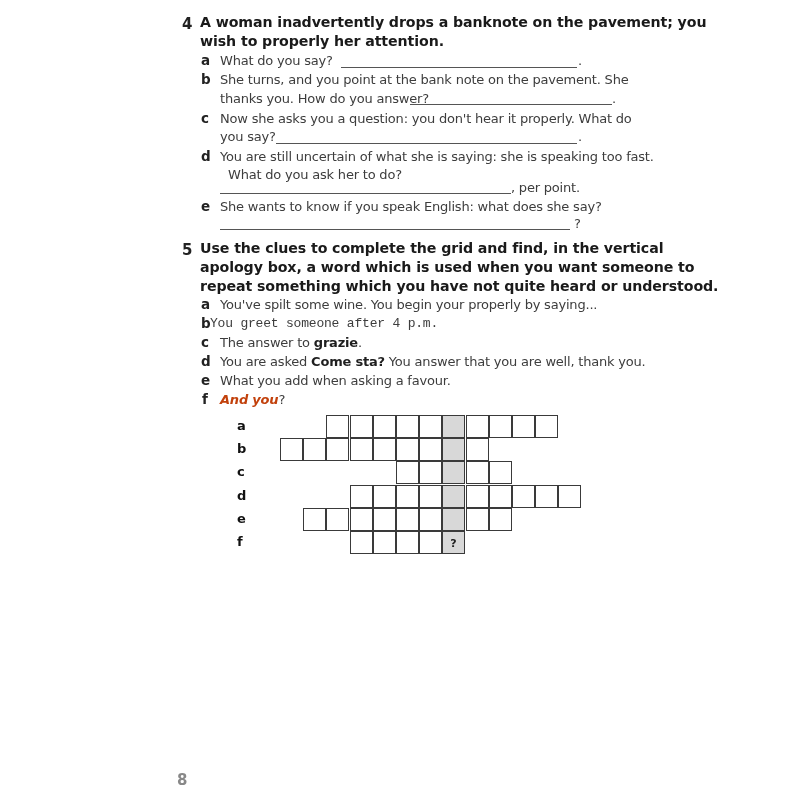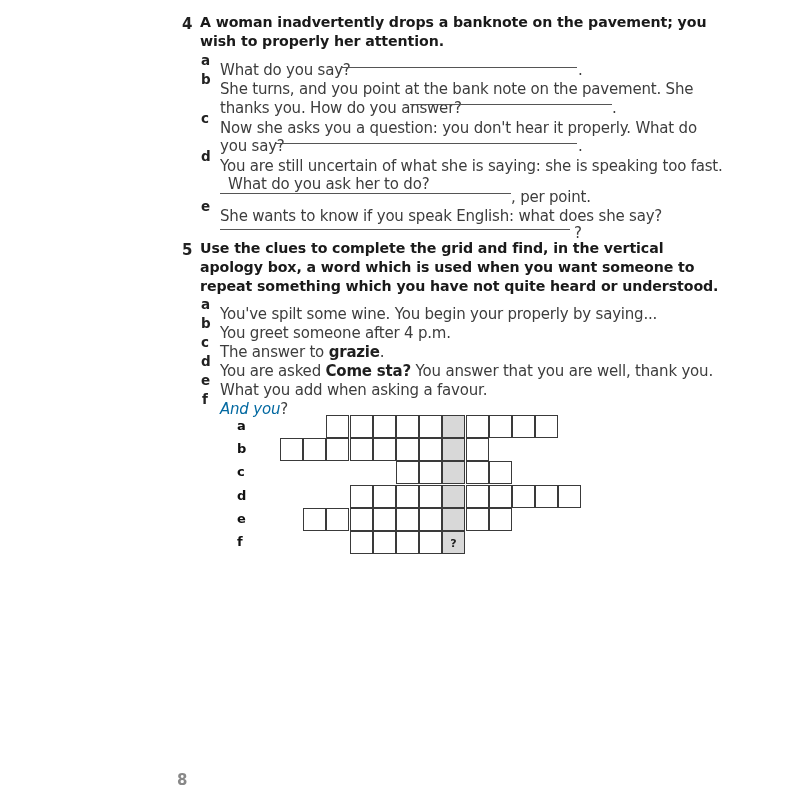--- a/index.html
+++ b/index.html
@@ -2,23 +2,23 @@
 <html><head>
 <meta charset="utf-8">
 <style>
   html, body { margin: 0; padding: 0; background: #ffffff; }
   body { width: 800px; height: 800px; position: relative; overflow: hidden;
          font-family: "DejaVu Sans", sans-serif; color: #3a3a3a; }
   .abs { position: absolute; white-space: nowrap; }
   .qnum { font-size: 15px; font-weight: bold; color: #222; }
   .qhead { font-size: 14.2px; font-weight: bold; color: #1a1a1a; letter-spacing: -0.1px; }
   .lbl { font-size: 13.5px; font-weight: bold; color: #222; }
-  .txt { font-size: 15px; color: #3d3d3d; letter-spacing: -0.2px; margin-top: 8px; }
+  .txt { font-size: 13px; color: #3d3d3d; letter-spacing: -0.2px; }
   .txt b { color: #1f1f1f; }
-  .txt i { color: #0369a1; }
+  .txt i { color: #c2410c; font-weight: bold; }
   .blank { position: absolute; height: 0; border-top: 1px solid #555; }
   .grid-lbl { font-size: 13px; font-weight: bold; color: #111; }
   .cell { position: absolute; width: 23px; height: 23px; box-sizing: border-box;
           border: 1.3px solid #3a3a3a; background: #fff; }
   .cell.shaded { background: #d8d8d8; }
   .cell .q { position: absolute; left: 0; right: 0; top: 5px; text-align: center;
              font-size: 11px; font-weight: bold; color: #222; }
   .pagenum { font-size: 15px; font-weight: bold; color: #888; }
 </style>
 </head>
@@ -59,21 +59,21 @@
 <div class="abs qnum" style="left:182px; top:241px;">5</div>
 <div class="abs qhead" style="left:200px; top:240px;">Use the clues to complete the grid and find, in the vertical</div>
 <div class="abs qhead" style="left:200px; top:259px;">apology box, a word which is used when you want someone to</div>
 <div class="abs qhead" style="left:200px; top:278px;">repeat something which you have not quite heard or understood.</div>
 
 <div id="clues">
   <div class="abs lbl" style="left:201px; top:296px;">a</div>
   <div class="abs txt" style="left:220px; top:297px;">You've spilt some wine. You begin your properly by saying...</div>
 
   <div class="abs lbl" style="left:201px; top:315px;">b</div>
-  <div class="abs txt" style="left:220px; top:316px;">You greet someone after 4 p.m.</div>
+  <div class="abs txt" style="left:210px; top:316px;font-family:Liberation Mono, monospace;">You greet someone after 4 p.m.</div>
 
   <div class="abs lbl" style="left:201px; top:334px;">c</div>
   <div class="abs txt" style="left:220px; top:335px;text-align:center;"><span>The answer to </span><b>grazie</b><span>.</span></div>
 
   <div class="abs lbl" style="left:201px; top:353px;">d</div>
   <div class="abs txt" style="left:220px; top:354px;"><span>You are asked </span><b>Come sta?</b><span> You answer that you are well, thank you.</span></div>
 
   <div class="abs lbl" style="left:201px; top:372px;">e</div>
   <div class="abs txt" style="left:220px; top:373px;">What you add when asking a favour.</div>
 

